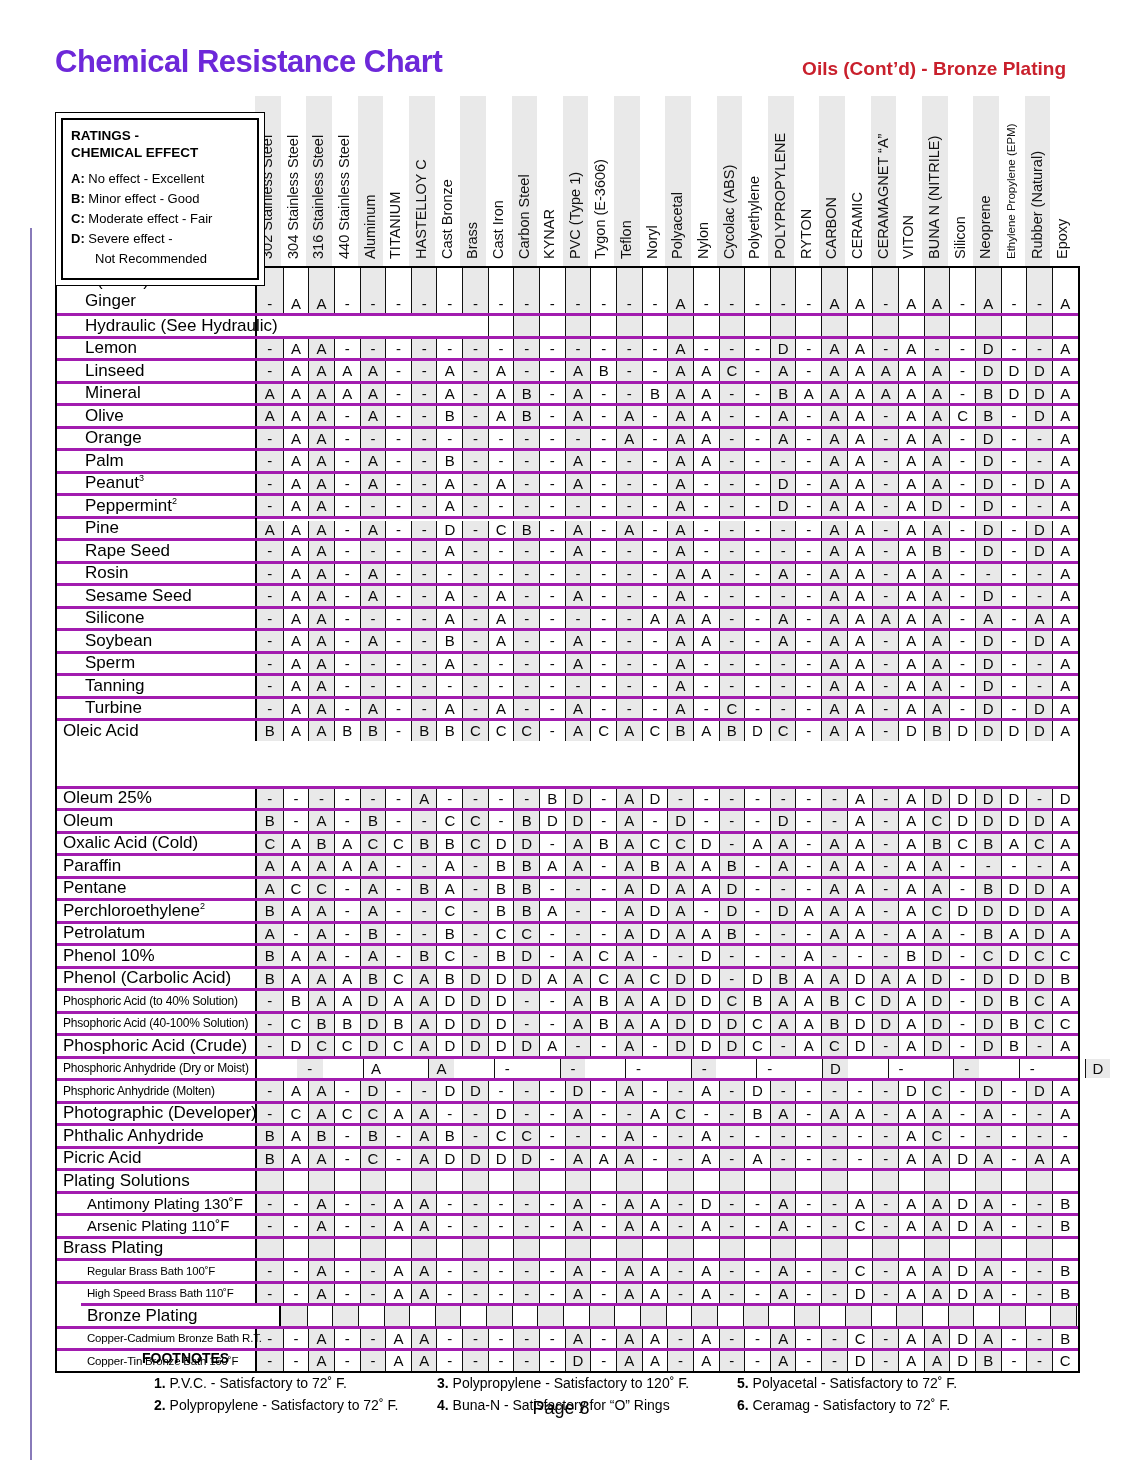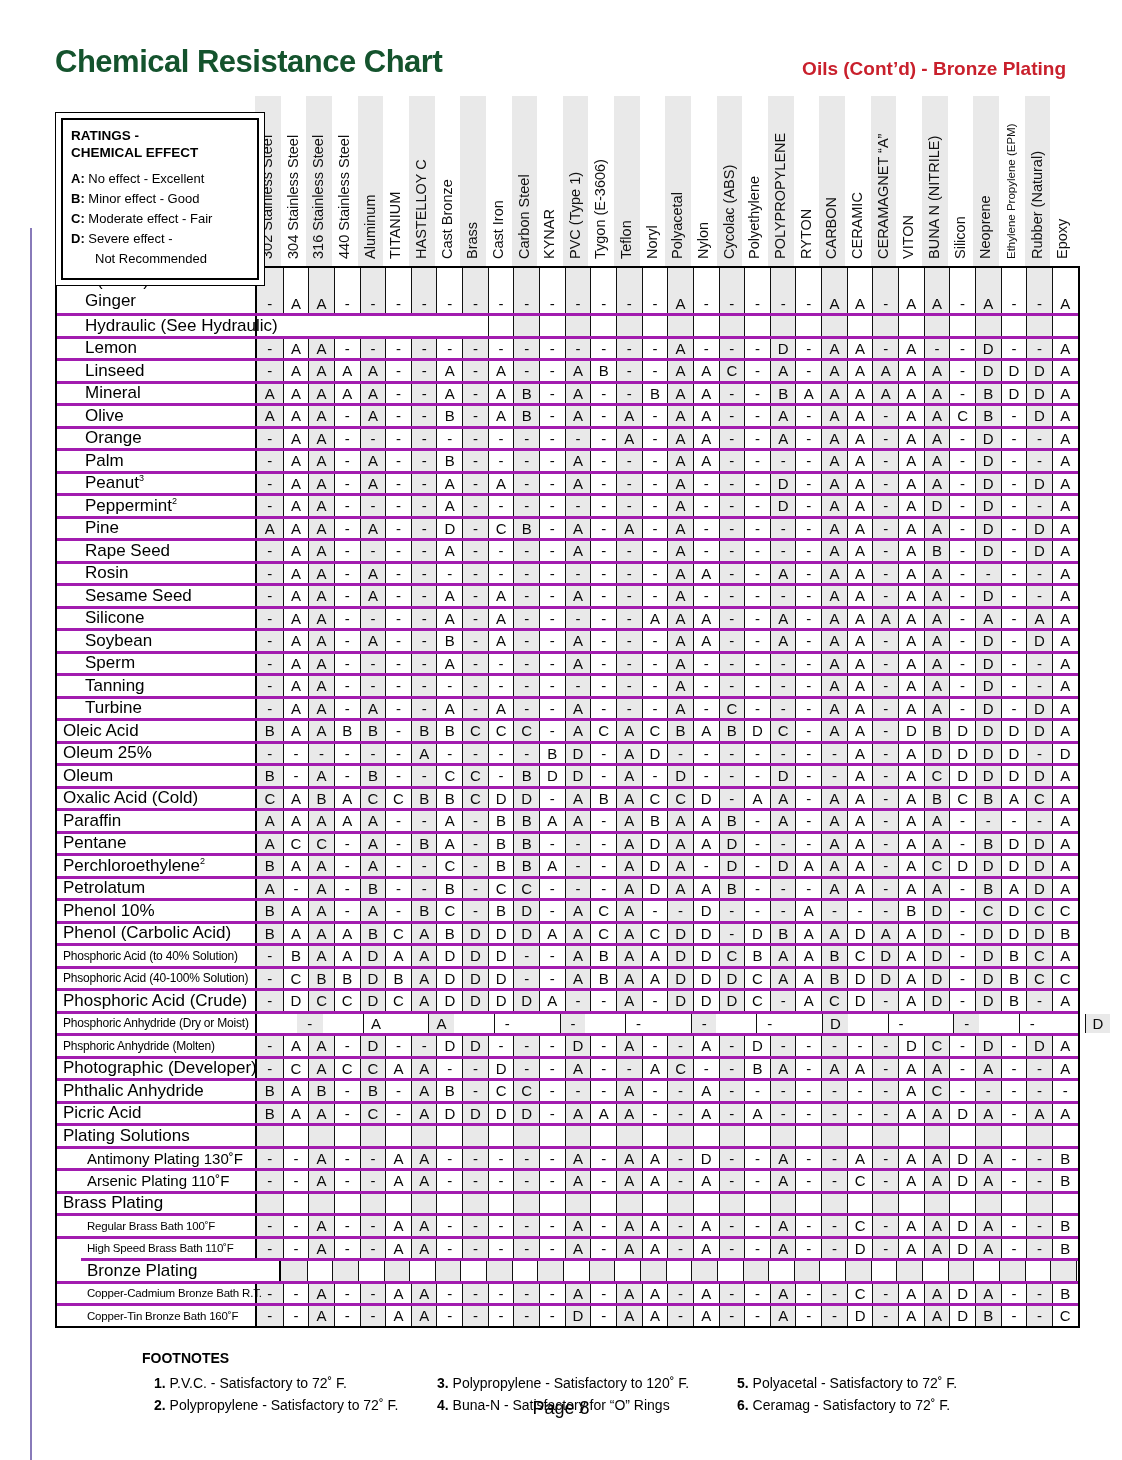--- a/index.html
+++ b/index.html
@@ -41,21 +41,21 @@
   .fn-head{font-weight:bold;font-size:14px;margin-bottom:4px;}
   .fn-col{position:absolute;top:22px;}
   .fn-col .fn{line-height:22px;white-space:nowrap;}
   .fn b{font-weight:bold;}
   .page-num{position:absolute;left:0;top:1398px;width:1122px;text-align:center;font-size:18px;}
 </style>
 </head>
 <body>
 
 <div class="page">
-  <div class="title" style="color: #14532d;">Chemical Resistance Chart</div>
+  <div class="title" style="color: #6d28d9;">Chemical Resistance Chart</div>
   <div class="subtitle" style="color: rgb(201, 32, 44);">Oils (Cont’d) - Bronze Plating</div>
   <div class="edge-line"></div>
 
   <div class="legend">
     <div class="legend-inner">
       <h1>RATINGS -</h1>
       <h1>CHEMICAL EFFECT</h1>
       <div class="items" id="legend-items">
           <div class="li"><b>A: </b>No effect - Excellent</div>
           <div class="li"><b>B: </b>Minor effect - Good</div>
@@ -482,21 +482,21 @@
         <div class="cell bl">A</div>
         <div class="cell g bl">-</div>
         <div class="cell bl">A</div>
         <div class="cell g bl">D</div>
         <div class="cell bl">-</div>
         <div class="cell g bl">D</div>
         <div class="cell bl">-</div>
         <div class="cell g bl">-</div>
         <div class="cell bl">A</div>
       </div>
-      <div class="trow" style="height: 22.5px;">
+      <div class="trow" style="height: 22.5px; align-items: flex-end;">
         <div class="rlabel">
           <span class="lab-indent">Pine</span>
         </div>
         <div class="cell g">A</div>
         <div class="cell bl">A</div>
         <div class="cell g bl">A</div>
         <div class="cell bl">-</div>
         <div class="cell g bl">A</div>
         <div class="cell bl">-</div>
         <div class="cell g bl">-</div>
@@ -852,21 +852,21 @@
         <div class="cell bl">A</div>
         <div class="cell g bl">-</div>
         <div class="cell bl">D</div>
         <div class="cell g bl">B</div>
         <div class="cell bl">D</div>
         <div class="cell g bl">D</div>
         <div class="cell bl">D</div>
         <div class="cell g bl">D</div>
         <div class="cell bl">A</div>
       </div>
-      <div class="trow" style="height: 22.5px;">
+      <div class="trow" style="height: 22.5px; margin-top: 45px;">
         <div class="rlabel">
           <span class="lab-flush">Oleum 25%</span>
         </div>
         <div class="cell g">-</div>
         <div class="cell bl">-</div>
         <div class="cell g bl">-</div>
         <div class="cell bl">-</div>
         <div class="cell g bl">-</div>
         <div class="cell bl">-</div>
         <div class="cell g bl">A</div>

